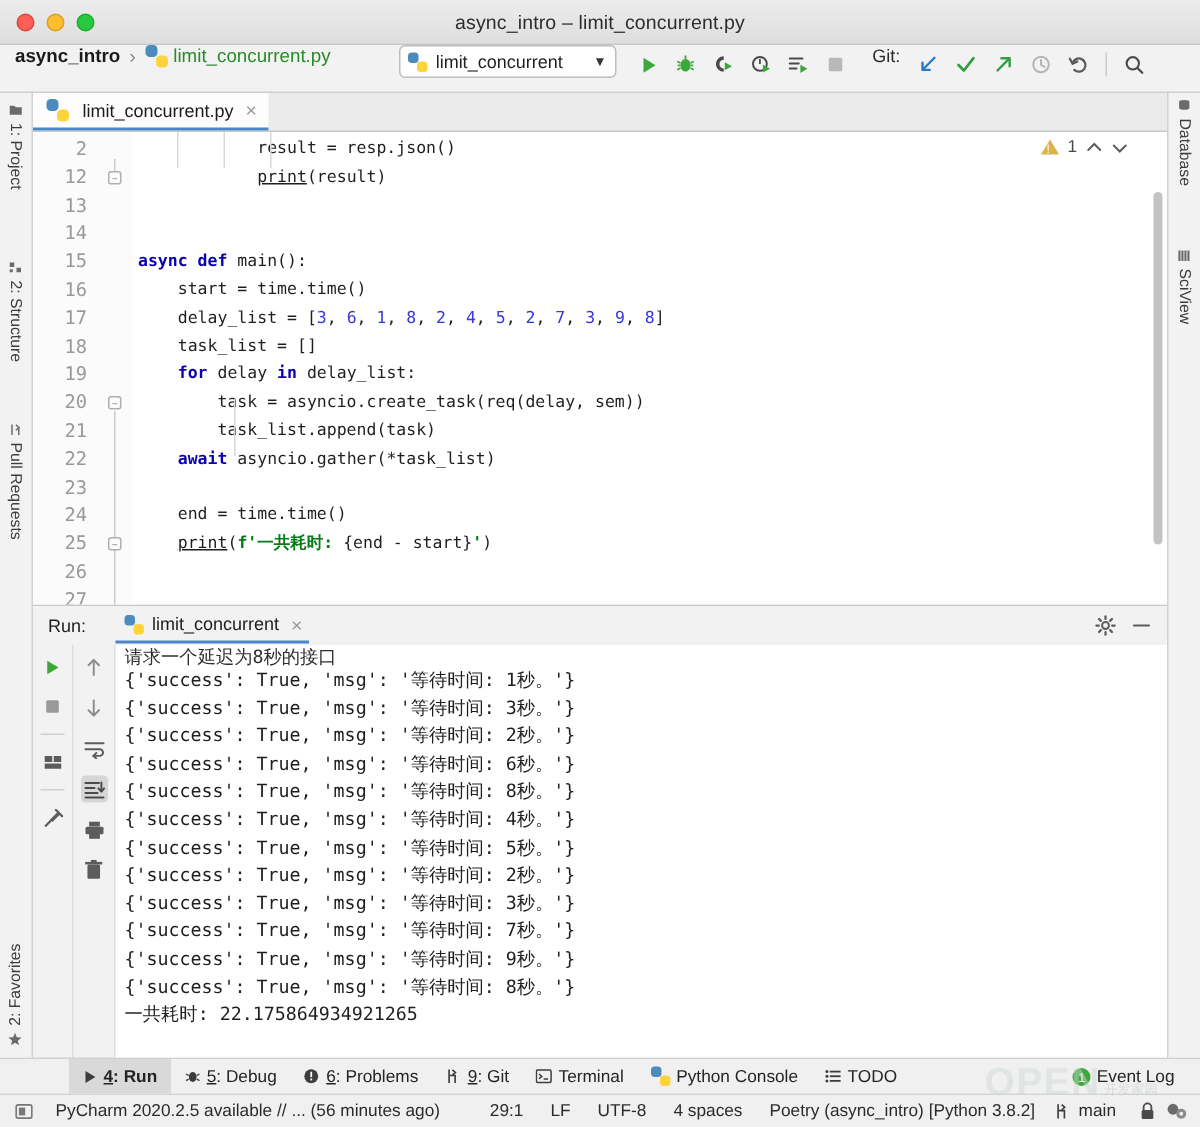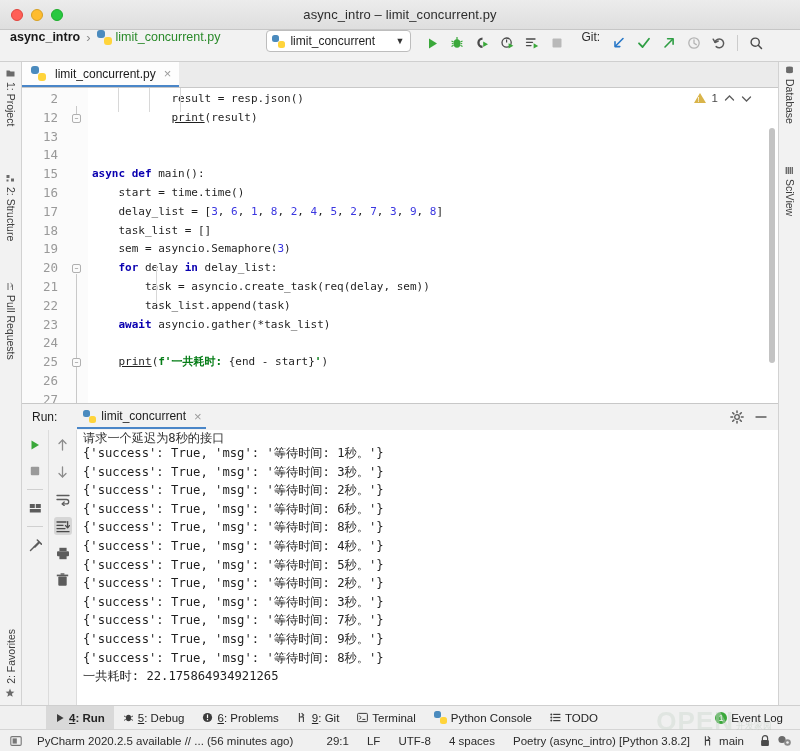--- a/index.html
+++ b/index.html
@@ -493,26 +493,26 @@
           <div class="indent-guide" style="left:68px;top:178px;height:38px;"></div>
           <div id="code-lines">
               <div class="cline"><span class="plain">            result = resp.json()</span></div>
               <div class="cline"><span class="plain">            </span><span class="fn">print</span><span class="plain">(result)</span></div>
               <div class="cline"><span class="plain"></span></div>
               <div class="cline"><span class="plain"></span></div>
               <div class="cline"><span class="kw">async def</span><span class="plain"> main():</span></div>
               <div class="cline"><span class="plain">    start = time.time()</span></div>
               <div class="cline"><span class="plain">    delay_list = [</span><span class="num">3</span><span class="plain">, </span><span class="num">6</span><span class="plain">, </span><span class="num">1</span><span class="plain">, </span><span class="num">8</span><span class="plain">, </span><span class="num">2</span><span class="plain">, </span><span class="num">4</span><span class="plain">, </span><span class="num">5</span><span class="plain">, </span><span class="num">2</span><span class="plain">, </span><span class="num">7</span><span class="plain">, </span><span class="num">3</span><span class="plain">, </span><span class="num">9</span><span class="plain">, </span><span class="num">8</span><span class="plain">]</span></div>
               <div class="cline"><span class="plain">    task_list = []</span></div>
-              <div class="cline"><span class="plain">    sem = asyncio.Semaphore(</span><span class="num">3</span><span class="plain">)</span></div>
               <div class="cline"><span class="plain">    </span><span class="kw">for</span><span class="plain"> delay </span><span class="kw">in</span><span class="plain"> delay_list:</span></div>
               <div class="cline"><span class="plain">        task = asyncio.create_task(req(delay, sem))</span></div>
               <div class="cline"><span class="plain">        task_list.append(task)</span></div>
               <div class="cline"><span class="plain">    </span><span class="kw">await</span><span class="plain"> asyncio.gather(*task_list)</span></div>
               <div class="cline"><span class="plain"></span></div>
+              <div class="cline"><span class="plain">    end = time.time()</span></div>
               <div class="cline"><span class="plain">    </span><span class="fn">print</span><span class="plain">(</span><span class="strq">f'一共耗时: </span><span class="plain">{end - start}</span><span class="strq">'</span><span class="plain">)</span></div>
               <div class="cline"><span class="plain"></span></div>
             </div>
         </div>
 
         <div class="warnbox">
           <span class="warn-tri"></span>
           <span>1</span>
           <span class="chev">
             <svg width="11" height="9" viewBox="0 0 11 9">

